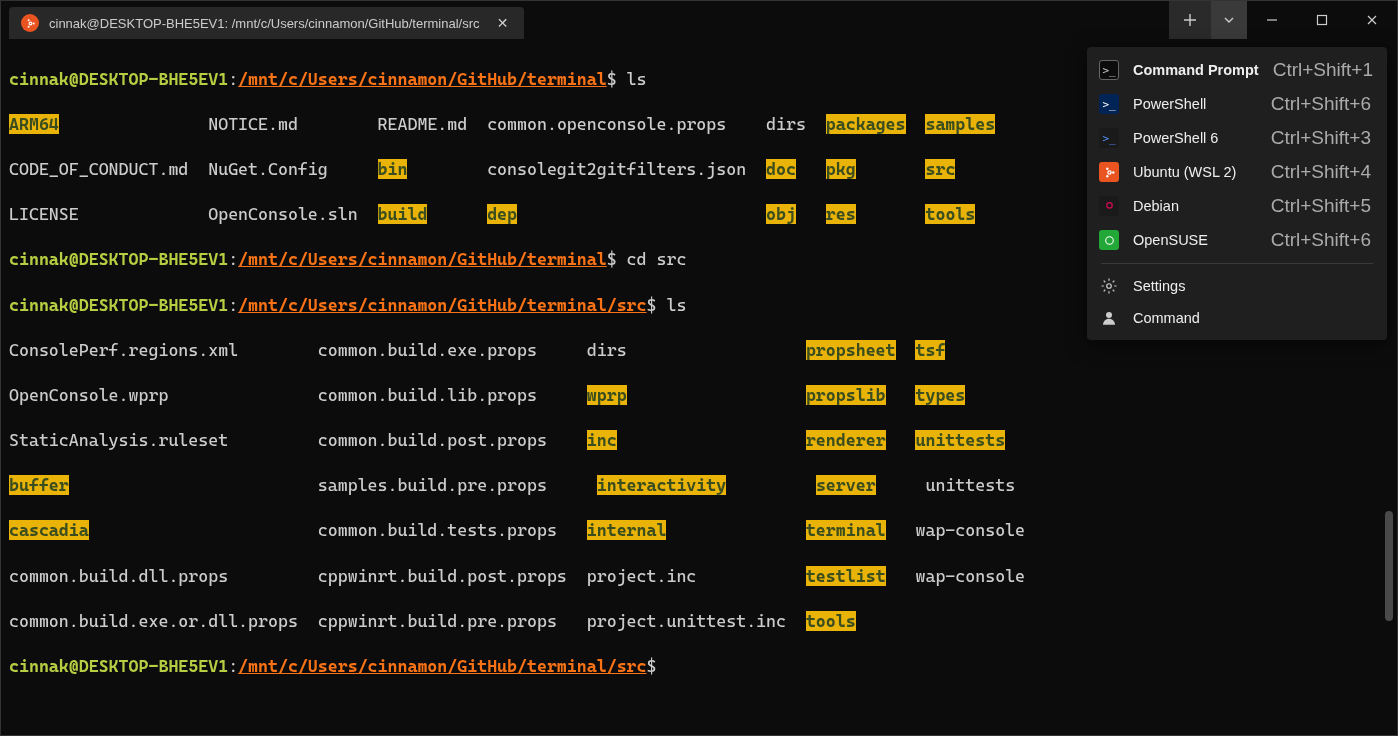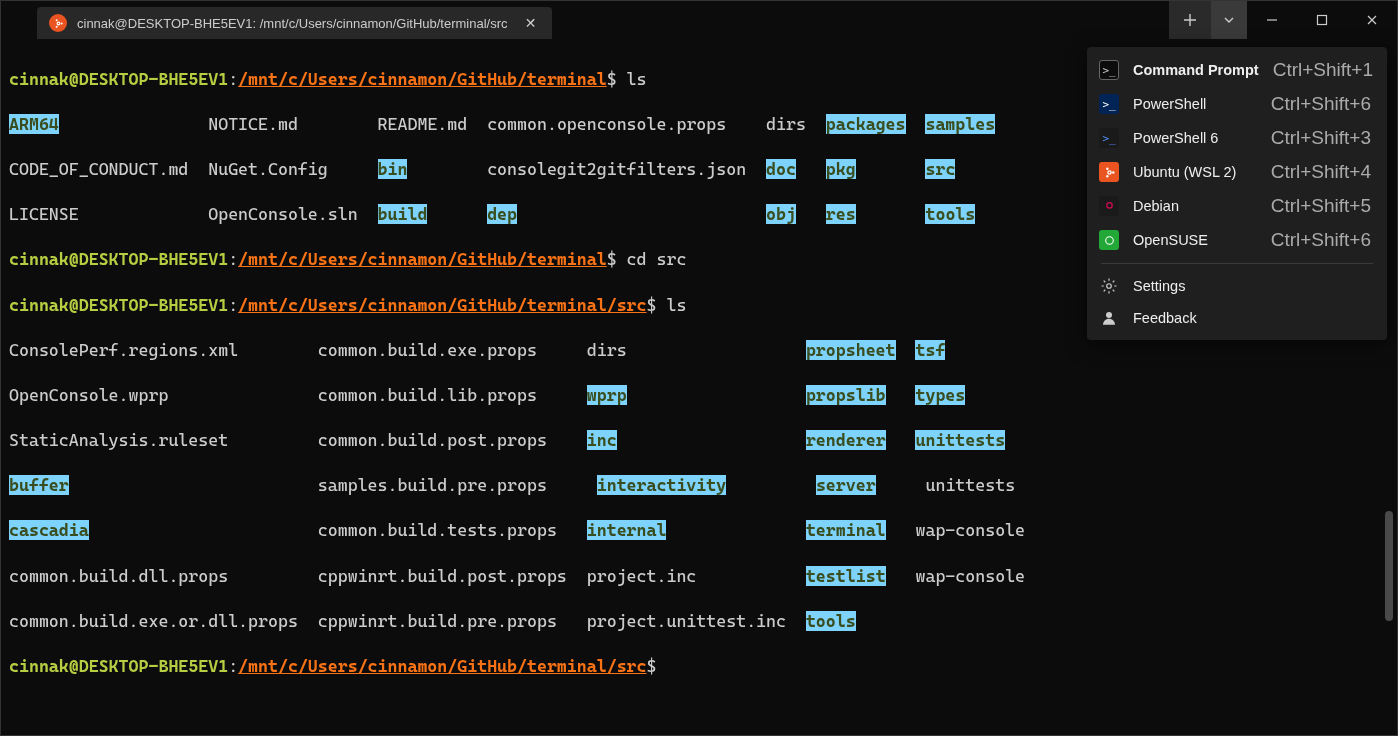--- a/index.html
+++ b/index.html
@@ -29,21 +29,20 @@
     background: #282828;
     display: flex;
     align-items: center;
     height: 32px;
     padding: 0 12px;
     border-radius: 4px 4px 0 0;
     max-width: 520px;
     color: #ccc;
     font-size: 13px;
     font-family: 'Segoe UI', Tahoma, sans-serif;
-    margin-left: 28px;
   }
   .tab .icon-circle {
     width: 18px; height: 18px; border-radius: 50%;
     background: #E95420;
     margin-right: 10px;
     display: flex; align-items: center; justify-content: center;
     flex-shrink: 0;
   }
   .tab .icon-circle svg { width: 11px; height: 11px; }
   .tab .title { white-space: nowrap; overflow: hidden; text-overflow: ellipsis; }
@@ -74,21 +73,21 @@
     line-height: 22.6px;
     white-space: pre;
     font-family: 'Cascadia Mono', 'Consolas', 'Courier New', monospace;
   }
   .prompt-user { color: #b7ce42; font-weight: bold; margin-top: 16px; }
   .prompt-path { color: #f97316; font-weight: bold; text-decoration: underline; }
   .cmd { color: #cccccc; }
   .file { color: #cccccc; }
   .dir {
     color: #3a4d1f;
-    background: #7dd3fc;
+    background: #eab308;
     font-weight: bold;
   }
 
   
   .menu {
     position: absolute;
     top: 46px;
     right: 10px;
     width: 300px;
     background: #1f1f1f;
@@ -265,15 +264,15 @@
     </span>
     <span class="m-label">Settings</span>
   </div>
   <div class="menu-item">
     <span class="m-icon">
       <svg viewBox="0 0 24 24" width="18" height="18">
           <circle cx="12" cy="8" r="4" fill="#ccc"></circle>
           <path d="M4 21c0-4.4 3.6-8 8-8s8 3.6 8 8" fill="#ccc"></path>
         </svg>
     </span>
-    <span class="m-label">Feedback</span>
+    <span class="m-label">Command</span>
   </div>
 </div>
 
 </body></html>

